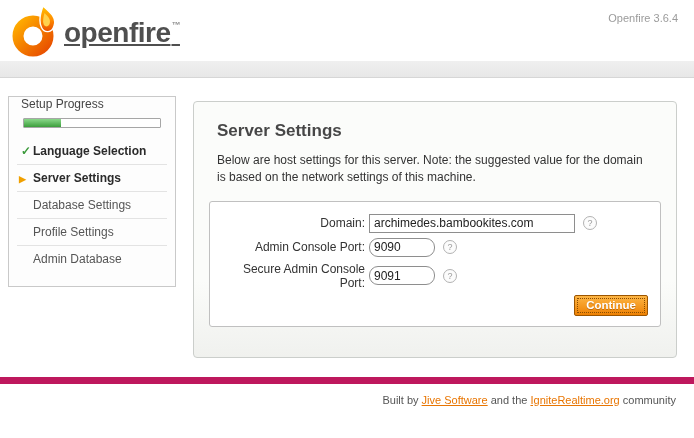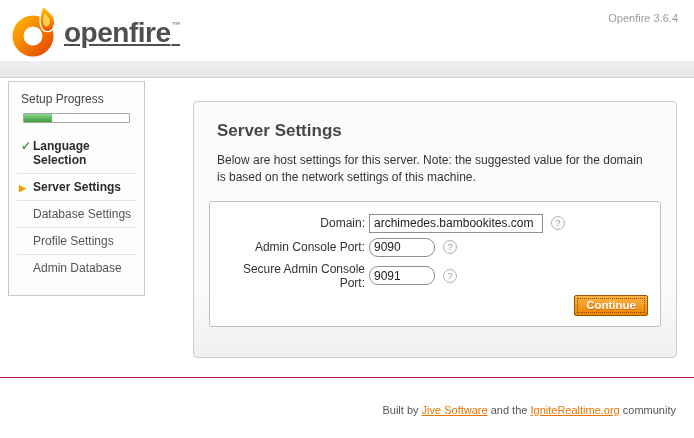--- a/index.html
+++ b/index.html
@@ -18,52 +18,52 @@
   .tab-active { display:inline-block; margin-left:30px; height:26px; padding:6px 17px 0; background:#fff;
     border-left:1px solid #c2c2c2; border-right:1px solid #c2c2c2; font-size:12px; font-weight:bold; color:#333; }
 
   
   .subbar { height:17px; background:linear-gradient(#efefef,#e7e7e7); border-bottom:1px solid #d6d6d6; }
 
   
   .content { position:relative; height:299px; background:#fff; }
 
   
-  .sidebar { position:absolute; left:8px; top:3px; width:137px; background:#fdfdfd; border:1px solid #c9c9c9; padding:10px 0 14px; }
+  .sidebar { position:absolute; left:8px; top:18px; width:168px; background:#fdfdfd; border:1px solid #c9c9c9; padding:0 0 14px; }
   .sidebar-title { font-size:12px; color:#444; padding:0 12px 7px; }
   .progress-track { margin:0 14px 10px 14px; height:10px; background:#fff; border:1px solid #a6a6a6; border-radius:1px; overflow:hidden; }
   .progress-fill { height:100%; background:linear-gradient(#8ad88a,#3c9e3c); }
   .sidebar-list { list-style:none; margin:0 8px; }
   .sidebar-list li { position:relative; padding:6px 2px 6px 16px; font-size:12px; color:#555; border-bottom:1px solid #e3e3e3; }
   .sidebar-list li:last-child { border-bottom:none; }
   .sidebar-list li.done, .sidebar-list li.current { font-weight:bold; color:#2b2b2b; }
   .marker { position:absolute; left:2px; top:6px; font-size:12px; }
   .marker.check { color:#3b9a3b; left:4px; }
   .marker.arrow { color:#f0a000; font-size:9px; top:9px; }
 
   
   .card { position:absolute; left:193px; top:23px; width:484px; height:257px;
     background:linear-gradient(#fbfcfa 70%,#f0f1ee); border:1px solid #cbcecb; border-radius:4px; padding:0 15px; }
   .card h1 { margin:19px 0 11px 8px; font-size:17px; font-weight:bold; color:#474747; }
   .card .desc { margin:0 8px; font-size:12px; color:#333; line-height:1.45; max-width:450px; }
   .formbox { margin-top:14px; background:#fff; border:1px solid #c0c0c0; border-radius:3px; padding:12px 12px 10px 16px; height:126px; position:relative; }
   .frow { display:flex; align-items:center; margin-bottom:5px; }
   .frow label { width:143px; text-align:right; padding-right:4px; font-size:12px; color:#333; flex:none; }
   .frow input { font-family:"Liberation Sans", sans-serif; font-size:12px; color:#222; border:1px solid #8e8e8e; padding:2px 4px; height:19px; background:#fff; }
-  .input-wide { width:174px; }
+  .input-wide { width:206px; }
   .input-narrow { width:66px;border-radius:9px; }
   .help { margin-left:8px; width:14px; height:14px; flex:none; border:1px solid #b2b2b2; border-radius:50%;
     color:#9c9c9c; background:#fcfcfc; font-size:9px; line-height:12px; text-align:center; cursor:pointer; }
   .btnrow { position:absolute; right:12px; bottom:10px; }
   .btn-continue { font-family:"Liberation Sans", sans-serif; font-size:11.5px; font-weight:bold; color:#fff;
     background:linear-gradient(#fdb544,#ee8103); border:1px solid #9c5500; border-radius:2px; padding:3px 11px 4px;
     outline:1px dotted #8a4d00; outline-offset:-4px; text-shadow:0 1px 0 rgba(140,70,0,0.5); cursor:pointer; }
 
   
-  .footer { height:33px; border-top:1px solid #be185d; background:#fff; text-align:right; padding:26px 18px 0 0; font-size:11px; color:#555; }
+  .footer { height:33px; border-top:7px solid #be185d; background:#fff; text-align:right; padding:10px 18px 0 0; font-size:11px; color:#555; }
   .footer a { color:#e87502; text-decoration:underline; cursor:pointer; }
 </style>
 </head>
 <body>
 
 <div class="page">
 
   <div class="header">
     <svg class="logo" width="48" height="52" viewBox="0 0 48 52">
       <defs>

